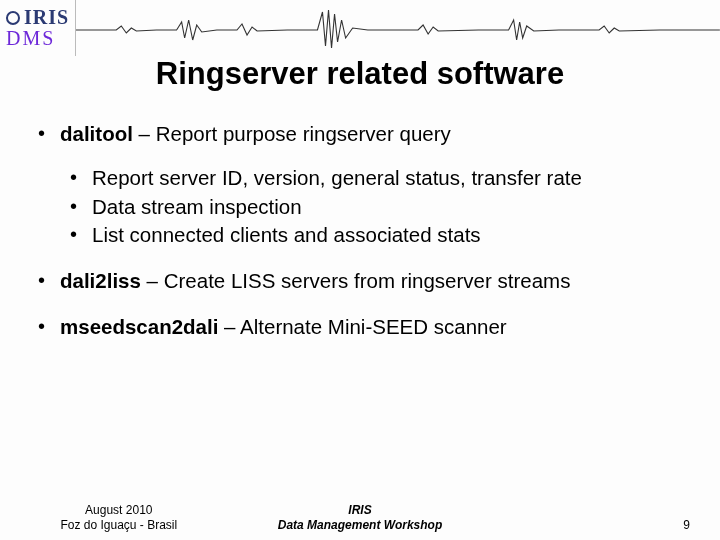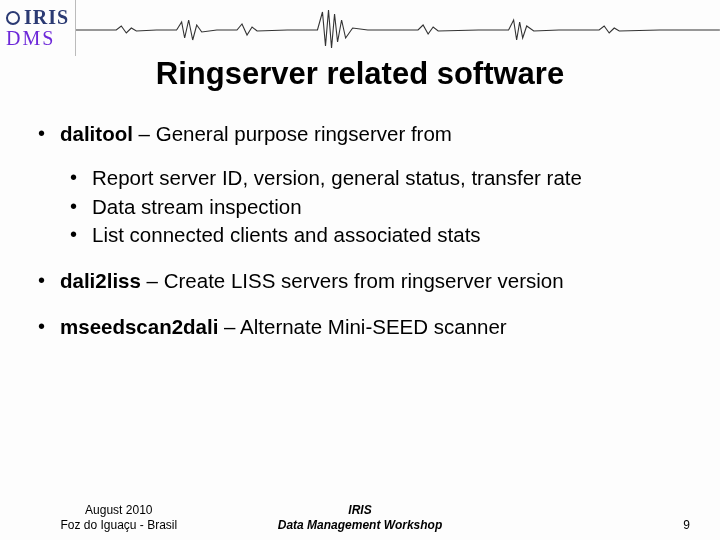--- a/index.html
+++ b/index.html
@@ -100,29 +100,29 @@
   <svg class="waveform" viewBox="0 0 640 56" preserveAspectRatio="none">
     <path d="M0 30 L40 30 L45 26 L50 33 L55 28 L60 31 L80 30 L100 30 L105 22 L108 38 L112 20 L116 40 L120 25 L125 32 L140 30 L160 30 L165 24 L170 35 L175 27 L180 31 L210 30 L240 30 L245 12 L248 46 L251 10 L254 48 L257 14 L260 42 L264 20 L268 38 L275 28 L290 30 L320 30 L340 30 L345 25 L350 34 L355 27 L360 31 L400 30 L430 30 L435 20 L438 40 L441 22 L444 38 L448 26 L455 31 L480 30 L520 30 L525 26 L530 33 L535 28 L540 31 L580 30 L640 30" fill="none" stroke="#333" stroke-width="1.1"></path>
   </svg>
 </div>
 
 <h1 class="title">Ringserver related software</h1>
 
 <div class="content">
   <ul class="lvl1">
     <li>
-      <span class="term">dalitool</span><span> – General purpose ringserver from</span>
+      <span class="term">dalitool</span><span> – Report purpose ringserver query</span>
       <ul class="lvl2">
         <li>Report server ID, version, general status, transfer rate</li>
         <li>Data stream inspection</li>
         <li>List connected clients and associated stats</li>
       </ul>
     </li>
     <li>
-      <span class="term">dali2liss</span><span> – Create LISS servers from ringserver version</span>
+      <span class="term">dali2liss</span><span> – Create LISS servers from ringserver streams</span>
     </li>
     <li>
       <span class="term">mseedscan2dali</span><span> – Alternate Mini-SEED scanner</span>
     </li>
   </ul>
 </div>
 
 <div class="footer">
   <div class="footer-left">
     <div>August 2010</div>

